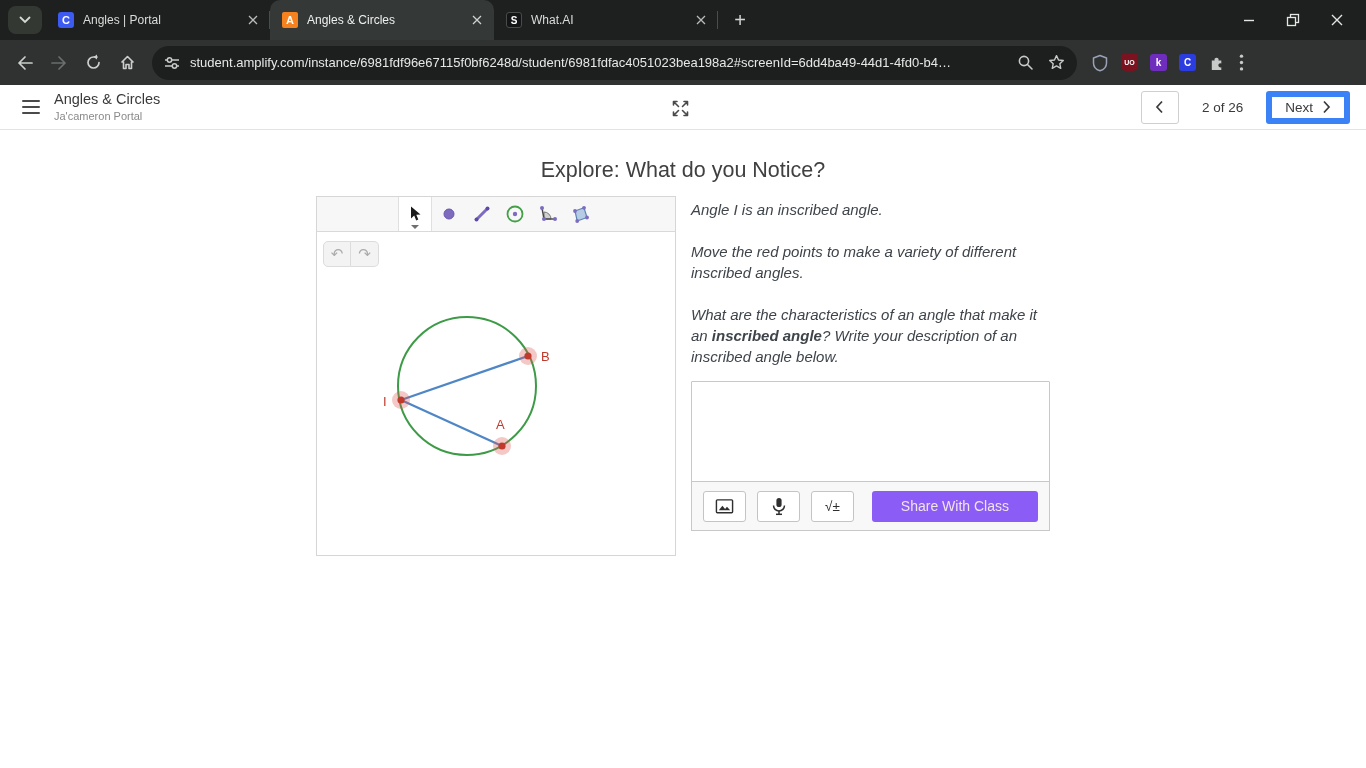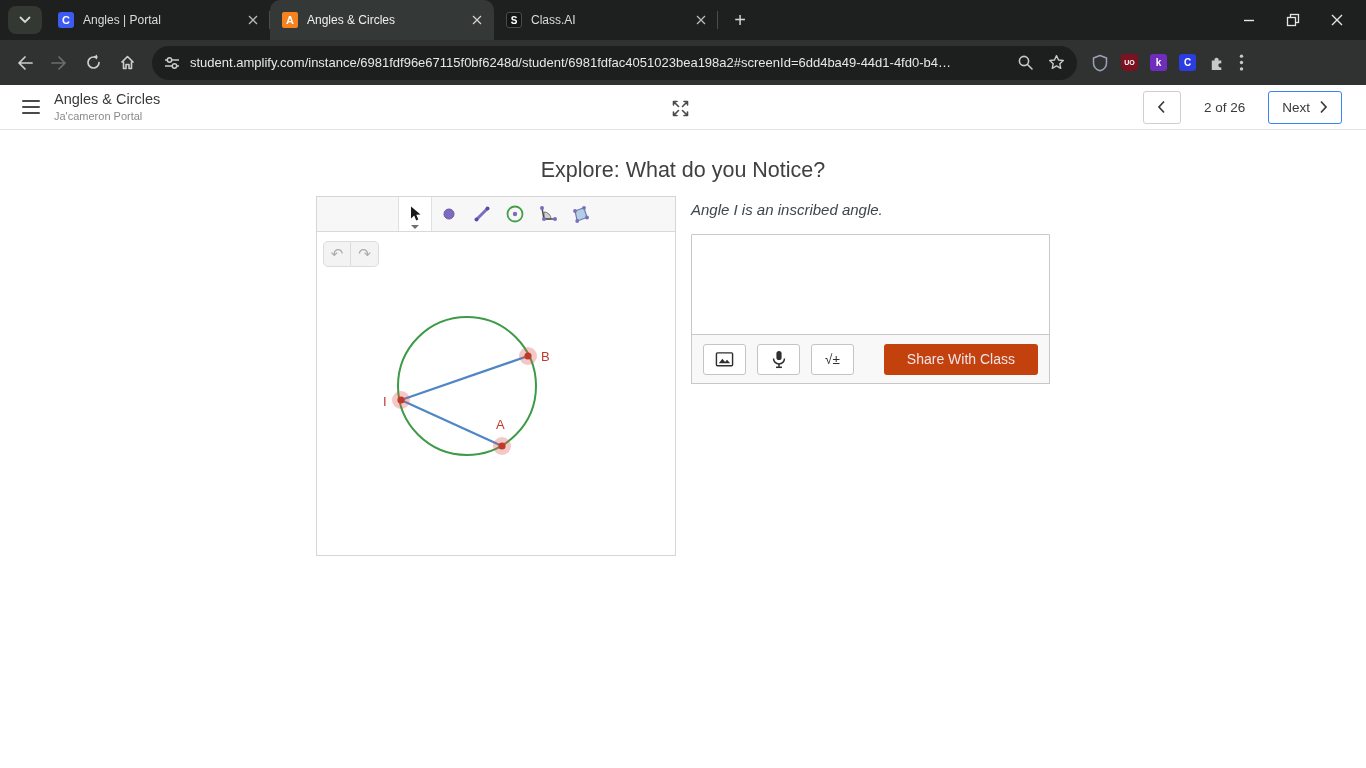--- a/index.html
+++ b/index.html
@@ -35,24 +35,24 @@
   .ext-clever { background:#2b3de0; }
 
   
   .page-header { height:45px; background:#fff; border-bottom:1px solid #e3e3e3; display:flex; align-items:center; position:relative; }
   .hamburger { margin-left:22px; display:flex; flex-direction:column; gap:3.5px; cursor:pointer; }
   .hamburger span { width:18px; height:2.2px; background:#4a4a4a; border-radius:1px; }
   .header-titles { margin-left:14px; line-height:1.15; }
   .header-title { font-size:14.5px; color:#3a3a3a; }
   .header-sub { font-size:11px; color:#8a8a8a; margin-top:2px; }
   .fullscreen-btn { position:absolute; left:668px; top:11px; width:24px; height:24px; display:flex; align-items:center; justify-content:center; cursor:pointer; }
-  .pagination { margin-left:auto; display:flex; align-items:center; padding-right:24px; }
+  .pagination { margin-left:auto; display:flex; align-items:center; padding-right:16px; }
   .prev-btn { width:38px; height:33px; border:1px solid #cfcfcf; border-radius:3px; background:#fff; display:flex; align-items:center; justify-content:center; cursor:pointer; }
   .page-ind { font-size:13.5px; color:#3a3a3a; margin:0 23px; }
-  .next-btn { height:33px; border:1px solid #3b82f6; border-radius:3px; background:#fff; display:flex; align-items:center; justify-content:center; gap:9px; padding:0 13px; font-size:13.5px; color:#3a3a3a; cursor:pointer; }
+  .next-btn { height:33px; border:6px solid #3b82f6; border-radius:3px; background:#fff; display:flex; align-items:center; justify-content:center; gap:9px; padding:0 13px; font-size:13.5px; color:#3a3a3a; cursor:pointer; }
 
   
   .heading { text-align:center; margin-top:28px; font-size:21.5px; font-weight:400; color:#404040; }
   .content { width:734px; margin:13px auto 0; display:flex; gap:15px; }
 
   .applet { width:360px; height:360px; border:1px solid #d6d6d6; background:#fff; flex:none; }
   .ggb-toolbar { height:35px; background:#f7f7f7; border-bottom:1px solid #d9d9d9; display:flex; align-items:stretch; }
   .ggb-spacer { width:82px; border-right:1px solid #e0e0e0; }
   .ggb-selected { width:33px; background:#fff; border-right:1px solid #e0e0e0; position:relative; display:flex; align-items:center; justify-content:center; cursor:pointer; }
   .ggb-caret { position:absolute; bottom:2px; left:50%; transform:translateX(-50%); width:0; height:0; border-left:4px solid transparent; border-right:4px solid transparent; border-top:4.5px solid #6f6f6f; }
@@ -64,21 +64,21 @@
   .ur-btn.redo { border-radius:0 5px 5px 0; border-left:none; }
   .drawing { position:absolute; left:0; top:0; }
 
   .panel { width:359px; font-size:15px; color:#3e444a; line-height:21px; }
   .panel p { margin-top:21px;font-style:italic; }
   .panel p:first-child { margin-top:3px; }
   .answer-box { margin-top:14px; width:100%; height:101px; border:1px solid #c8c8c8; border-radius:1px; resize:none; font-family:"Liberation Sans",sans-serif; font-size:14px; padding:8px; display:block; }
   .answer-toolbar { margin-top:-1px; width:100%; height:50px; border:1px solid #c8c8c8; background:#f8f8f8; display:flex; align-items:center; padding:0 11px; gap:11px; }
   .tool-btn { width:43px; height:31px; background:#fff; border:1px solid #c4c4c4; border-radius:3px; display:flex; align-items:center; justify-content:center; cursor:pointer; }
   .math-label { font-size:13.5px; color:#2f2f2f; }
-  .share-btn { margin-left:auto; height:31px; background:#c2410c; border:none; border-radius:3px; color:#f1e3ea; font-size:14px; padding:0 23px; font-family:"Liberation Sans",sans-serif; }
+  .share-btn { margin-left:auto; height:31px; background:#8b5cf6; border:none; border-radius:3px; color:#f1e3ea; font-size:14px; padding:0 29px; font-family:"Liberation Sans",sans-serif; }
 </style>
 </head>
 <body>
 
 <div class="tabstrip">
   <div class="tab-search">
     <svg width="12" height="8" viewBox="0 0 12 8">
         <polyline points="1.5,1.5 6,6 10.5,1.5" fill="none" stroke="#d6d9d6" stroke-width="1.8" stroke-linecap="round"></polyline>
       </svg>
   </div>
@@ -100,21 +100,21 @@
     <span class="tab-title">Angles &amp; Circles</span>
     <span class="tab-close">
         <svg width="10" height="10" viewBox="0 0 10 10">
           <path d="M1,1 L9,9 M9,1 L1,9" stroke="#cfd2cf" stroke-width="1.3"></path>
         </svg>
       </span>
   </div>
 
   <div class="tab">
     <span class="fav fav-sovi">S</span>
-    <span class="tab-title">Class.AI</span>
+    <span class="tab-title">What.AI</span>
     <span class="tab-close">
         <svg width="10" height="10" viewBox="0 0 10 10">
           <path d="M1,1 L9,9 M9,1 L1,9" stroke="#b8bbb8" stroke-width="1.3"></path>
         </svg>
       </span>
     <span class="sep"></span>
   </div>
 
   <div class="newtab">+</div>
 
@@ -302,20 +302,22 @@
         <circle cx="185" cy="214" r="3.6" fill="#c0392b"></circle>
         <text x="66" y="174" font-size="13" fill="#c0392b">I</text>
         <text x="224" y="129" font-size="13" fill="#c0392b">B</text>
         <text x="179" y="197" font-size="13" fill="#c0392b">A</text>
       </svg>
     </div>
   </div>
 
   <div class="panel">
     <p>Angle I is an inscribed angle.</p>
+    <p>Move the red points to make a variety of different inscribed angles.</p>
+    <p><span>What are the characteristics of an angle that make it an </span><b>inscribed angle</b><span>? Write your description of an inscribed angle below.</span></p>
 
     <textarea class="answer-box" style=""></textarea>
 
     <div class="answer-toolbar">
       <div class="tool-btn">
         <svg width="19" height="17" viewBox="0 0 20 17">
             <rect x="1.5" y="1.5" width="17" height="13.5" rx="1" fill="none" stroke="#2f2f2f" stroke-width="1.5"></rect>
             <path d="M4,12.5 L7.8,7.8 L10.6,11 L12.6,8.8 L16,12.5 Z" fill="#2f2f2f"></path>
           </svg>
       </div>

